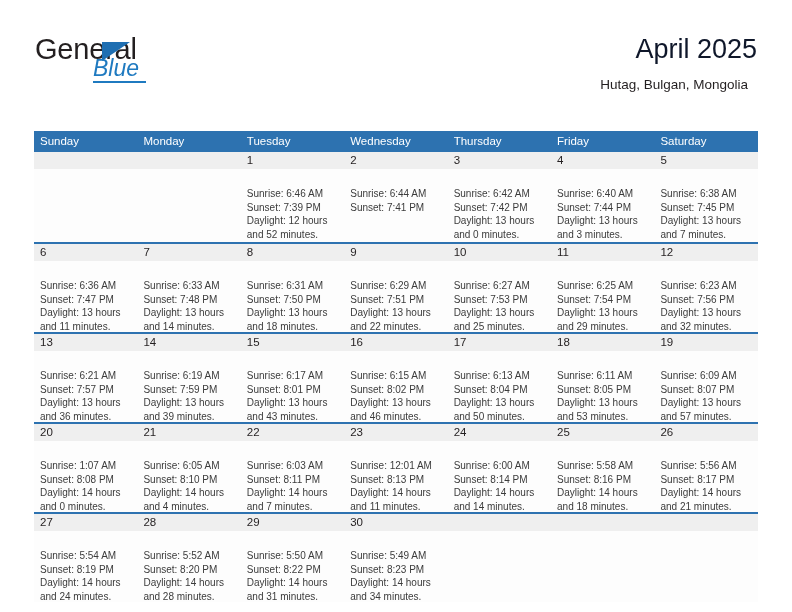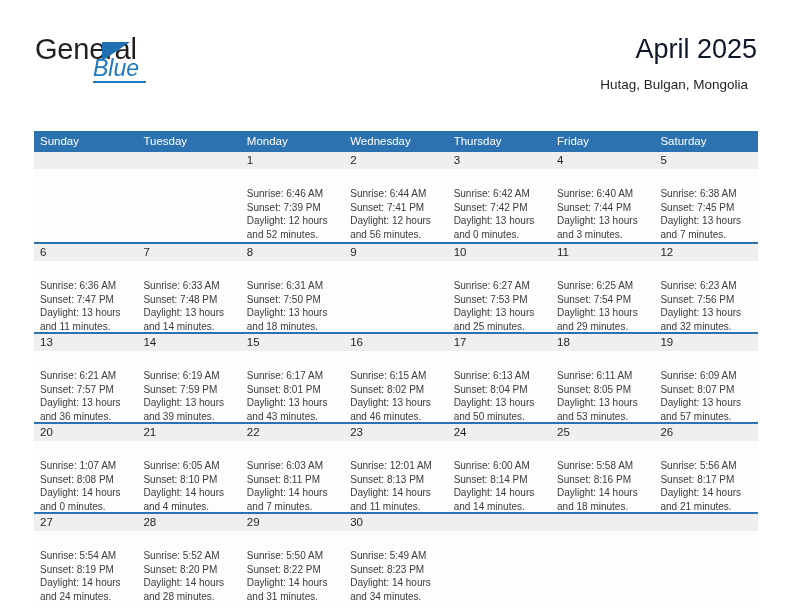--- a/index.html
+++ b/index.html
@@ -168,22 +168,22 @@
     </div>
 
     <div class="title">April 2025</div>
     <div class="subtitle">Hutag, Bulgan, Mongolia</div>
   </div>
 
   <div class="calendar">
 
     <div class="cal-head">
       <div class="hcell">Sunday</div>
+      <div class="hcell">Monday</div>
       <div class="hcell">Tuesday</div>
-      <div class="hcell">Monday</div>
       <div class="hcell">Wednesday</div>
       <div class="hcell">Thursday</div>
       <div class="hcell">Friday</div>
       <div class="hcell">Saturday</div>
     </div>
 
     <div class="week first">
       <div class="cell">
           <div class="daynum-band">
             <span class="daynum"></span>
@@ -214,21 +214,20 @@
             <div class="daylight">Daylight: 12 hours and 52 minutes.</div>
           </div>
         </div>
       <div class="cell">
           <div class="daynum-band">
             <span class="daynum">2</span>
           </div>
           <div class="info">
             <div>Sunrise: 6:44 AM</div>
             <div>Sunset: 7:41 PM</div>
-            <div class="daylight">Daylight: 12 hours and 56 minutes.</div>
           </div>
         </div>
       <div class="cell">
           <div class="daynum-band">
             <span class="daynum">3</span>
           </div>
           <div class="info">
             <div>Sunrise: 6:42 AM</div>
             <div>Sunset: 7:42 PM</div>
             <div class="daylight">Daylight: 13 hours and 0 minutes.</div>
@@ -284,20 +283,25 @@
           <div class="info">
             <div>Sunrise: 6:31 AM</div>
             <div>Sunset: 7:50 PM</div>
             <div class="daylight">Daylight: 13 hours and 18 minutes.</div>
           </div>
         </div>
       <div class="cell">
           <div class="daynum-band">
             <span class="daynum">9</span>
           </div>
+          <div class="info">
+            <div>Sunrise: 6:29 AM</div>
+            <div>Sunset: 7:51 PM</div>
+            <div class="daylight">Daylight: 13 hours and 22 minutes.</div>
+          </div>
         </div>
       <div class="cell">
           <div class="daynum-band">
             <span class="daynum">10</span>
           </div>
           <div class="info">
             <div>Sunrise: 6:27 AM</div>
             <div>Sunset: 7:53 PM</div>
             <div class="daylight">Daylight: 13 hours and 25 minutes.</div>
           </div>

